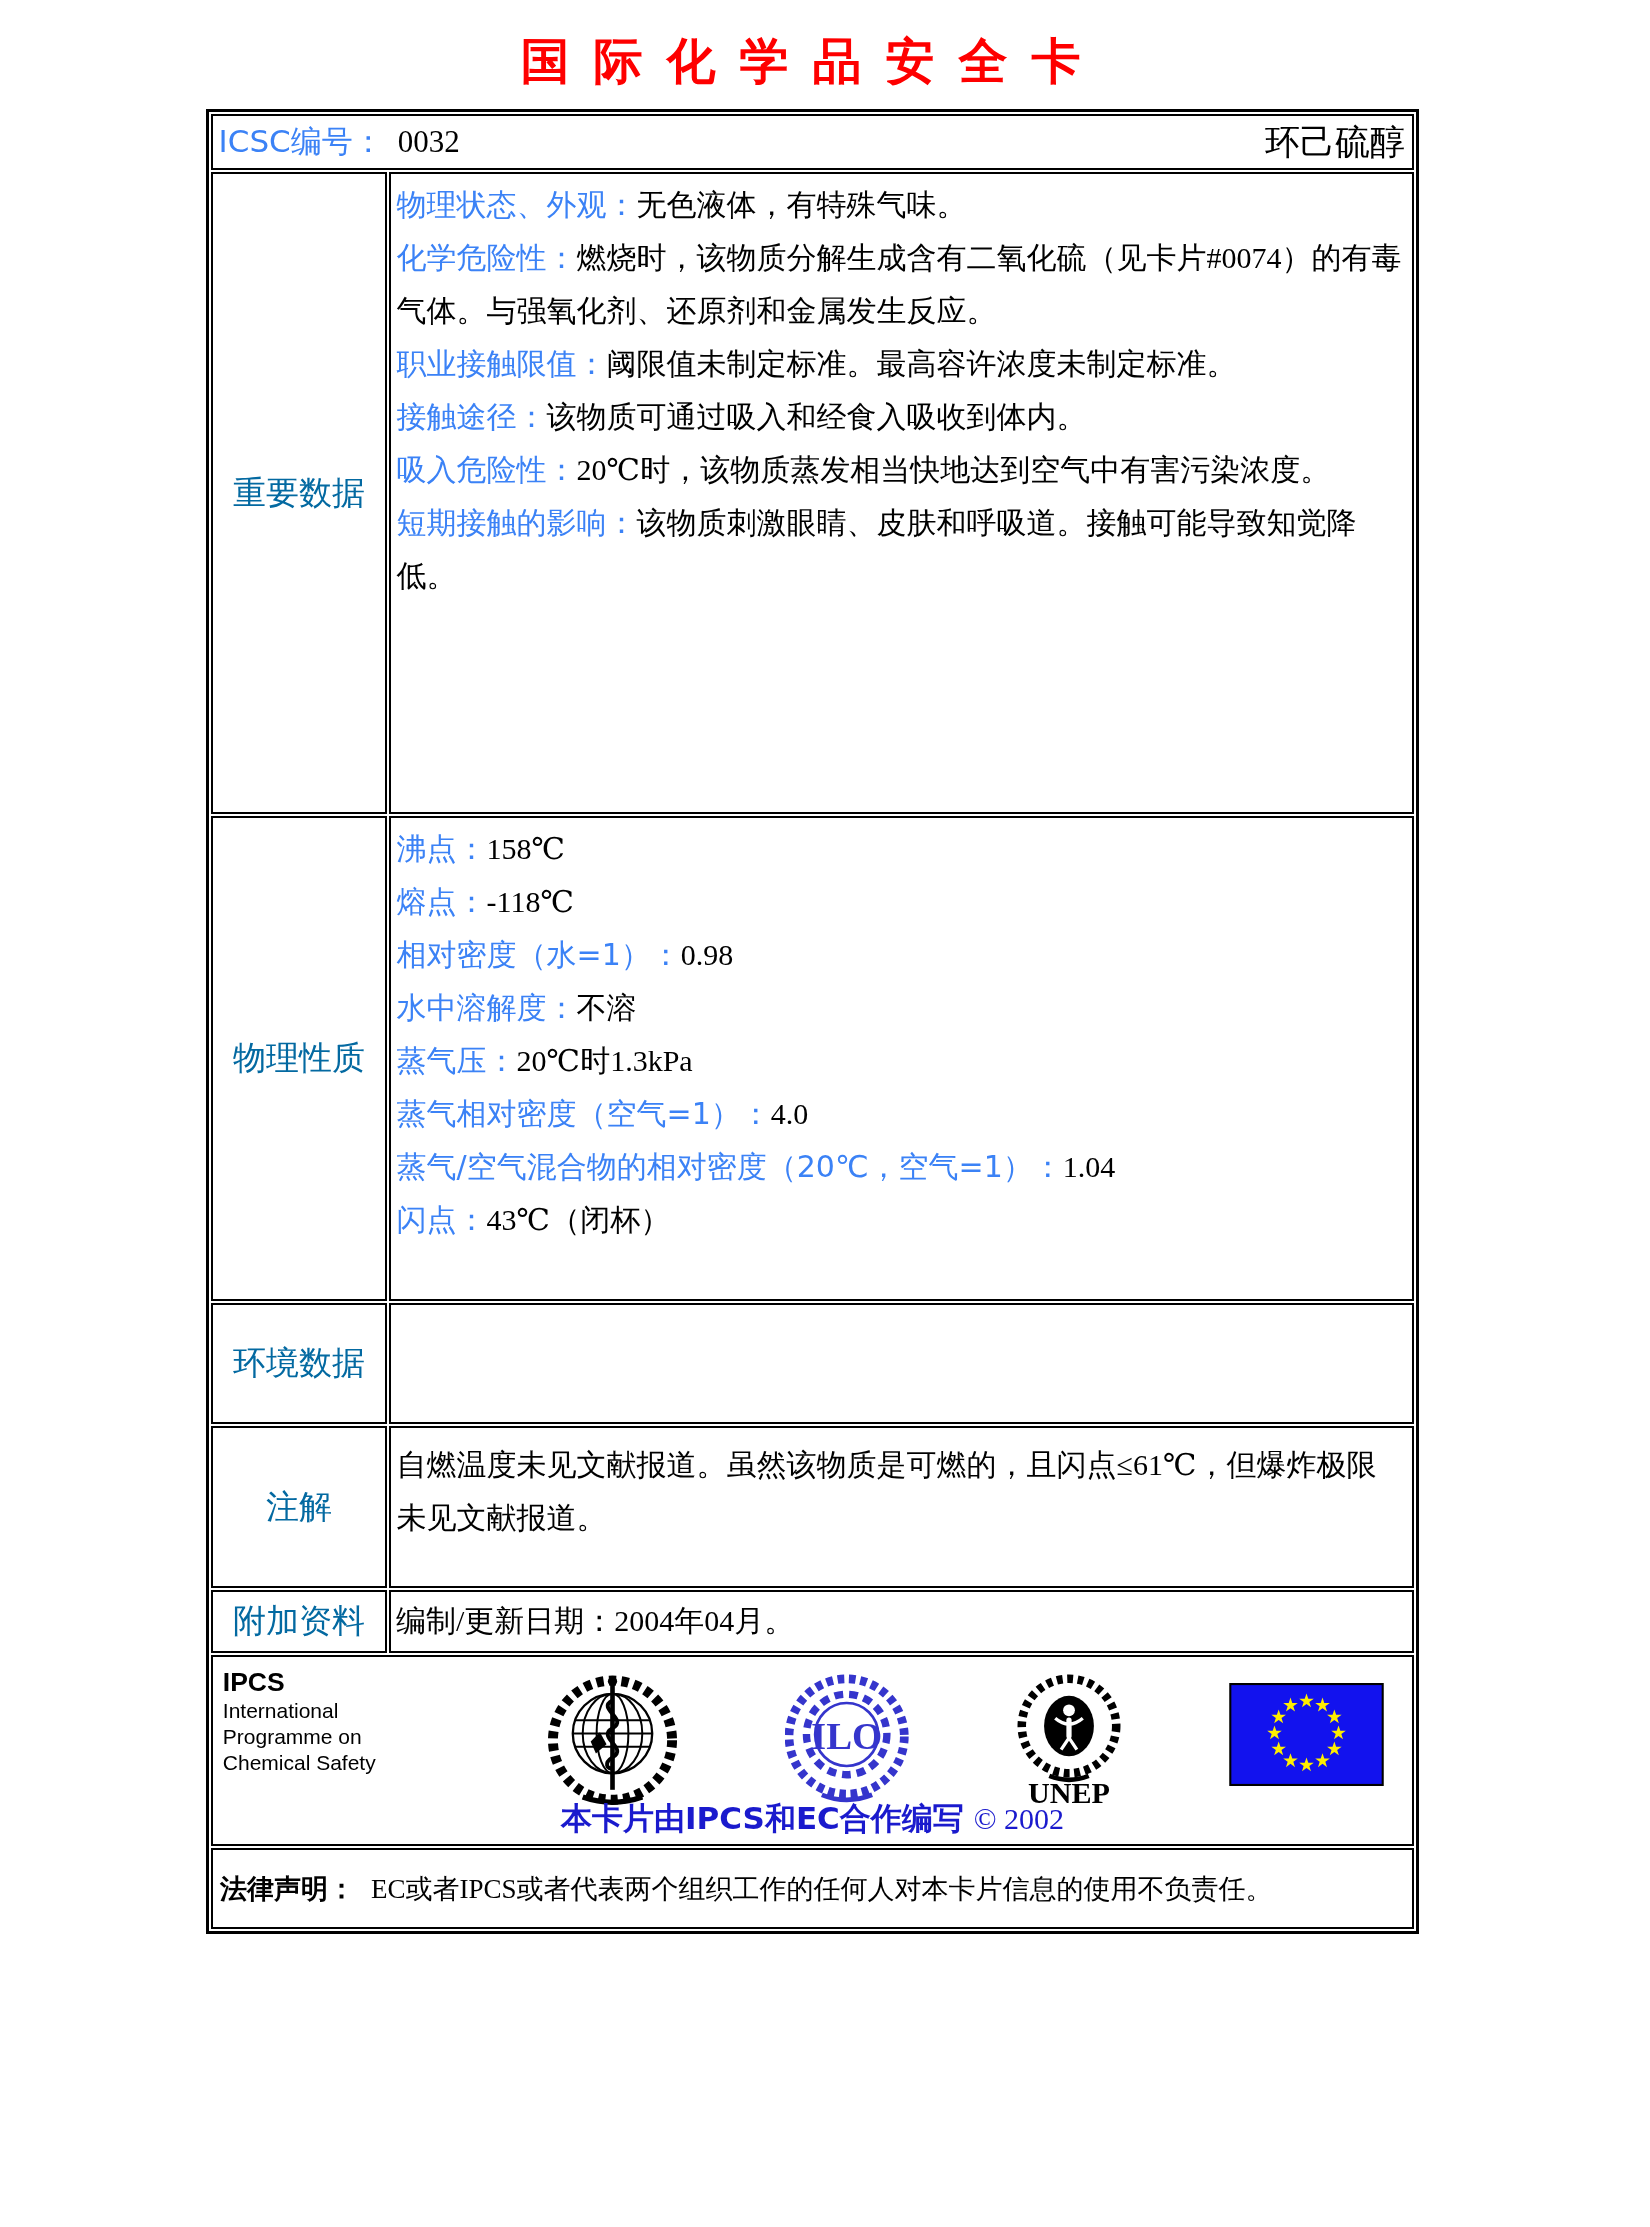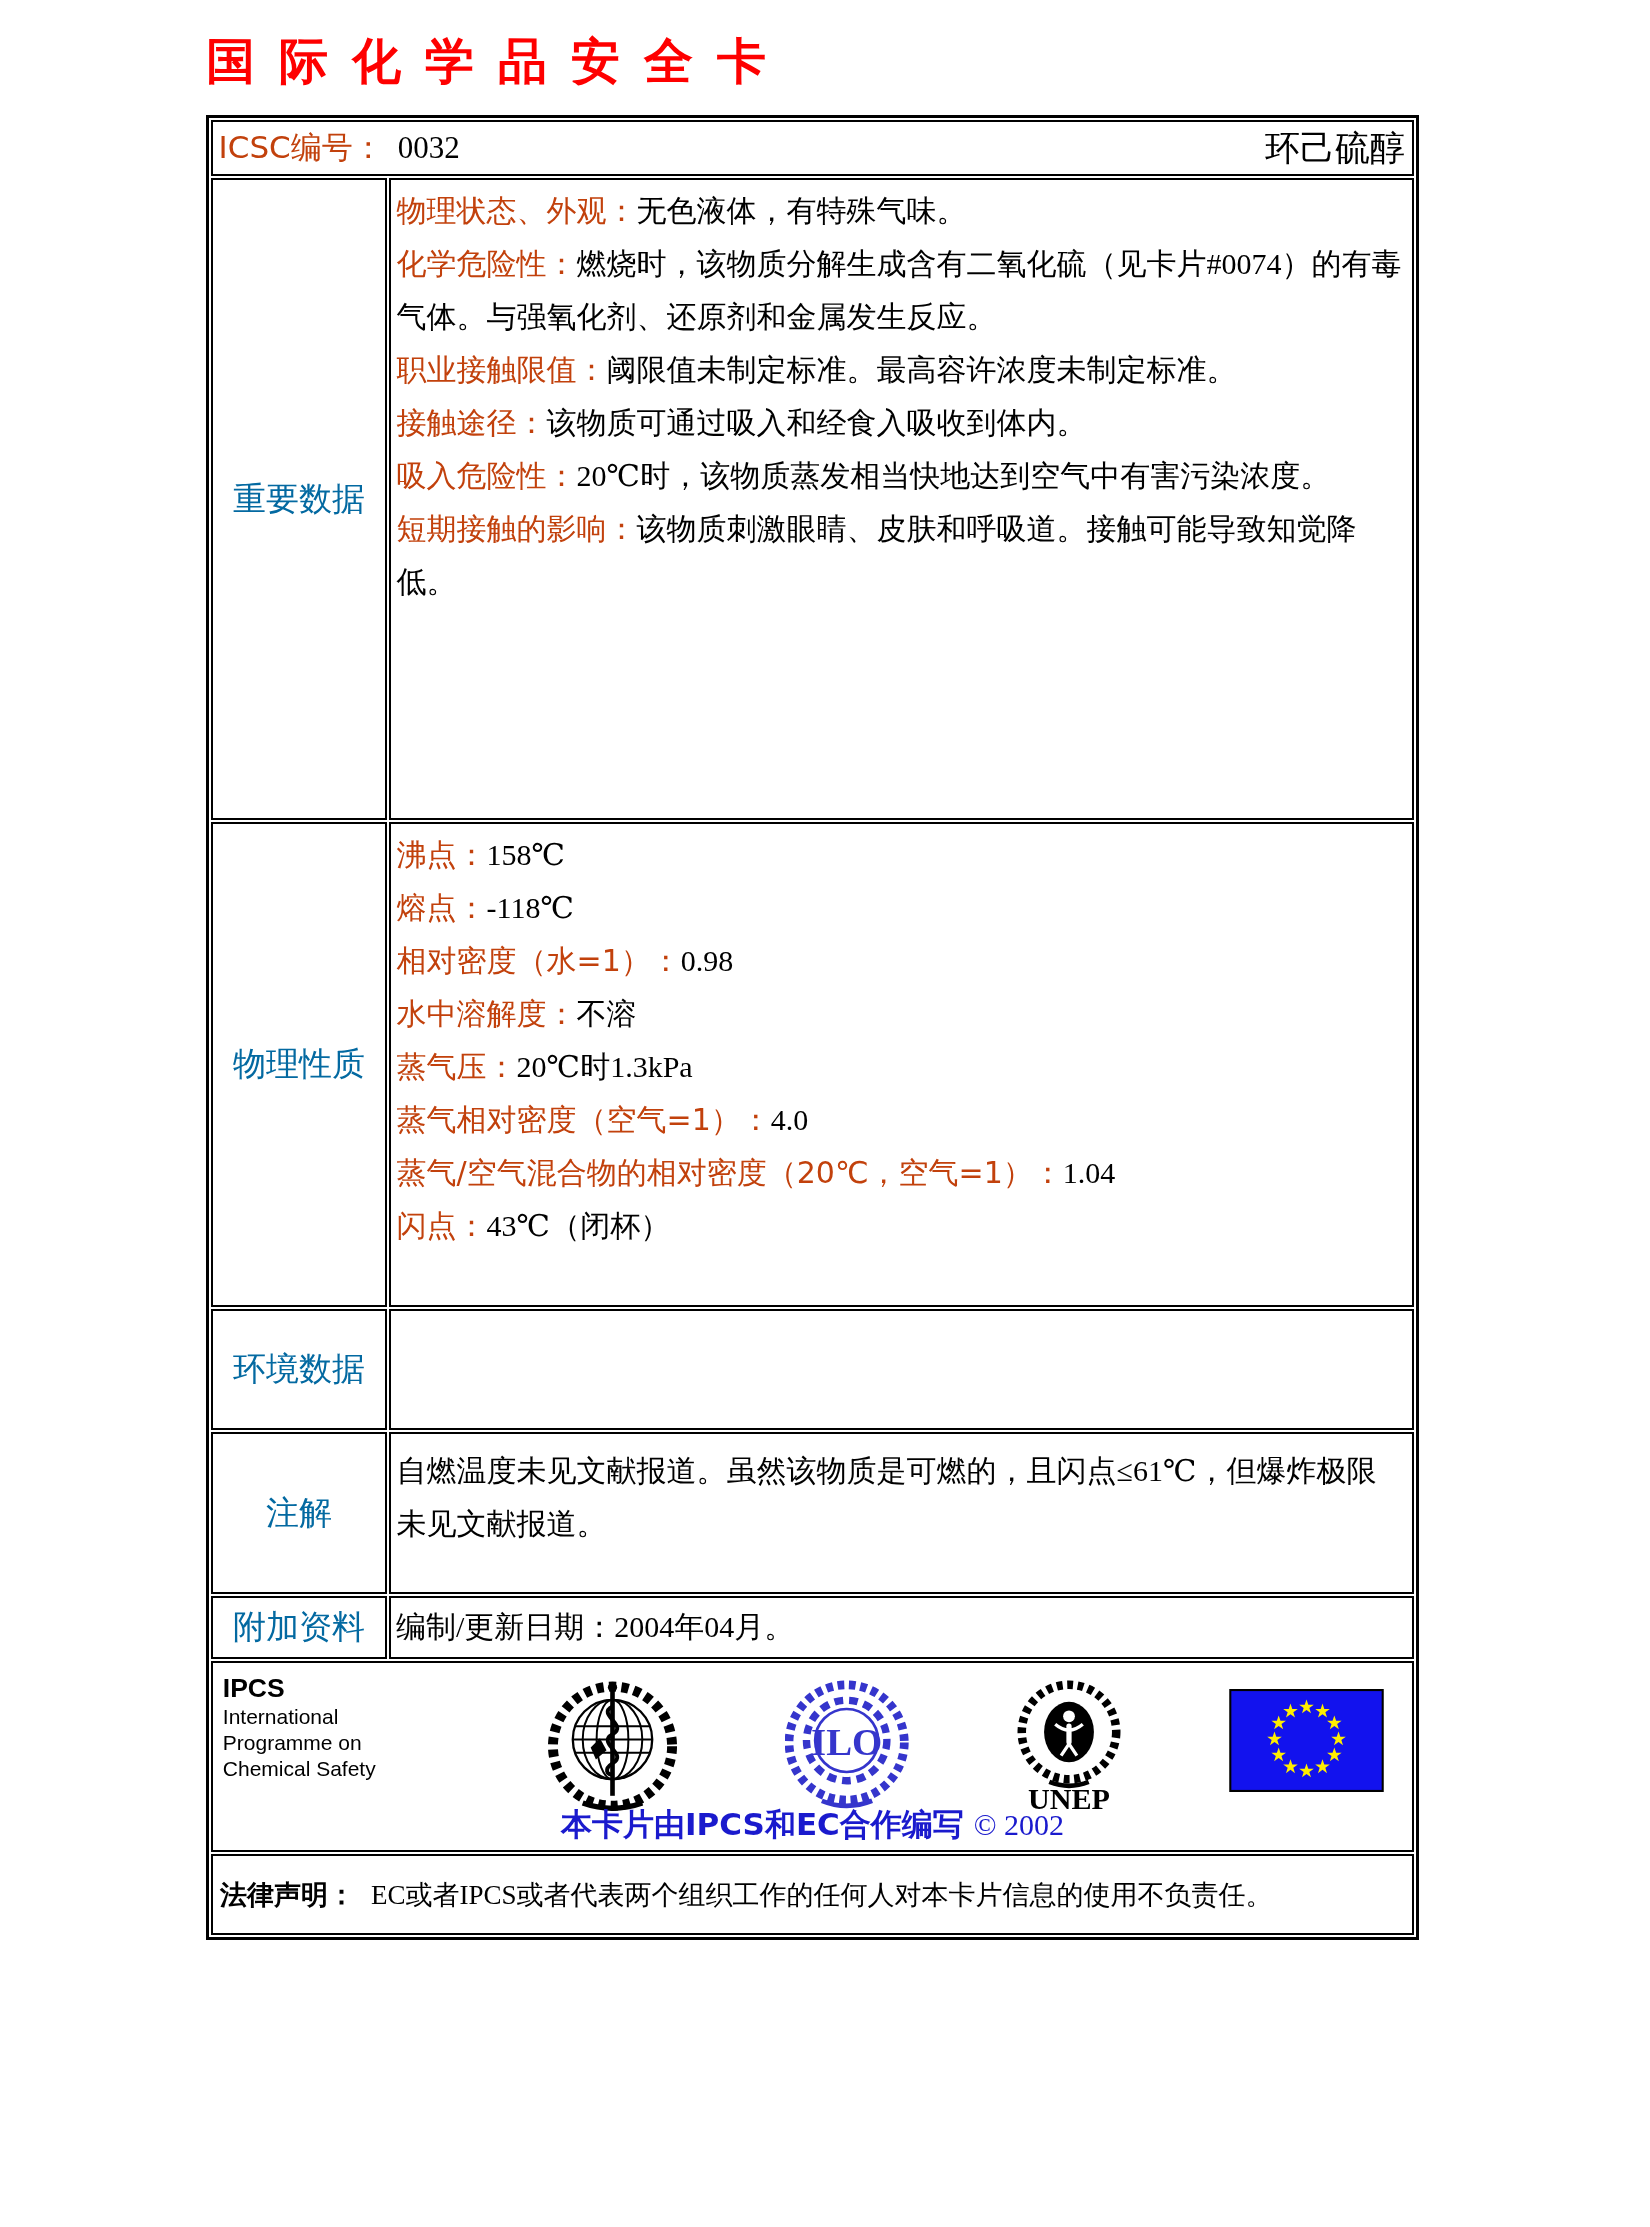--- a/index.html
+++ b/index.html
@@ -2,22 +2,22 @@
 <html style="font-size:11px"><head>
 <meta charset="utf-8">
 <style>
   html,body{margin:0;padding:0;background:#ffffff;}
   body{
     width:1650px;height:2227px;position:relative;
     font-family:"Liberation Serif","DejaVu Serif",serif;
     color:#000;
   }
   .page-title{
-    width:1213px;margin:29px 0 20px 206px;
-    text-align:left;
+    width:1213px;margin:29px 0 14px 206px;
+    text-align:center;
     color:#fe0000;
     font-size:49px;font-weight:bold;letter-spacing:24px;
     font-family:"DejaVu Serif","Liberation Serif",serif;
     white-space:nowrap;
   }
   table.card{
     margin-left:206px;width:1213px;
     border-collapse:separate;border-spacing:2.8px;
     border:3.5px solid #000;
     table-layout:fixed;background:#fff;
@@ -42,21 +42,21 @@
     display:flex;align-items:center;height:100%;
     padding:0 7px 0 5.6px;font-size:31px;
   }
   .hdr .blue{font-family:"DejaVu Sans","Liberation Sans",sans-serif;}
   .hdr .num{margin-left:14px;font-size:31px;}
   .hdr .chem{margin-left:auto;font-size:35px;}
   .content{
     padding:4.2px 5.6px 0 5.6px;
     font-size:30px;line-height:53px;
   }
-  .blue{color:#c2410c;}
+  .blue{color:#3b82f6;}
   .field .blue{font-family:"DejaVu Sans","Liberation Sans",sans-serif;margin-top:28px;}
   .notes-text{padding:9.8px 5.6px 0 5.6px;font-size:30px;line-height:53px;display:block;}
   .add-line{display:flex;align-items:center;height:100%;padding-left:5px;font-size:30px;}
   .legal-line{display:flex;align-items:center;height:100%;padding-left:7px;font-size:27px;}
   .legal-line b{font-family:"DejaVu Sans","Liberation Sans",sans-serif;margin-right:16px;}
 
   .logos-cell{position:relative;}
   .logo-row{
     display:flex;align-items:flex-start;justify-content:space-between;
     padding:9.8px 28px 0 9.8px;

